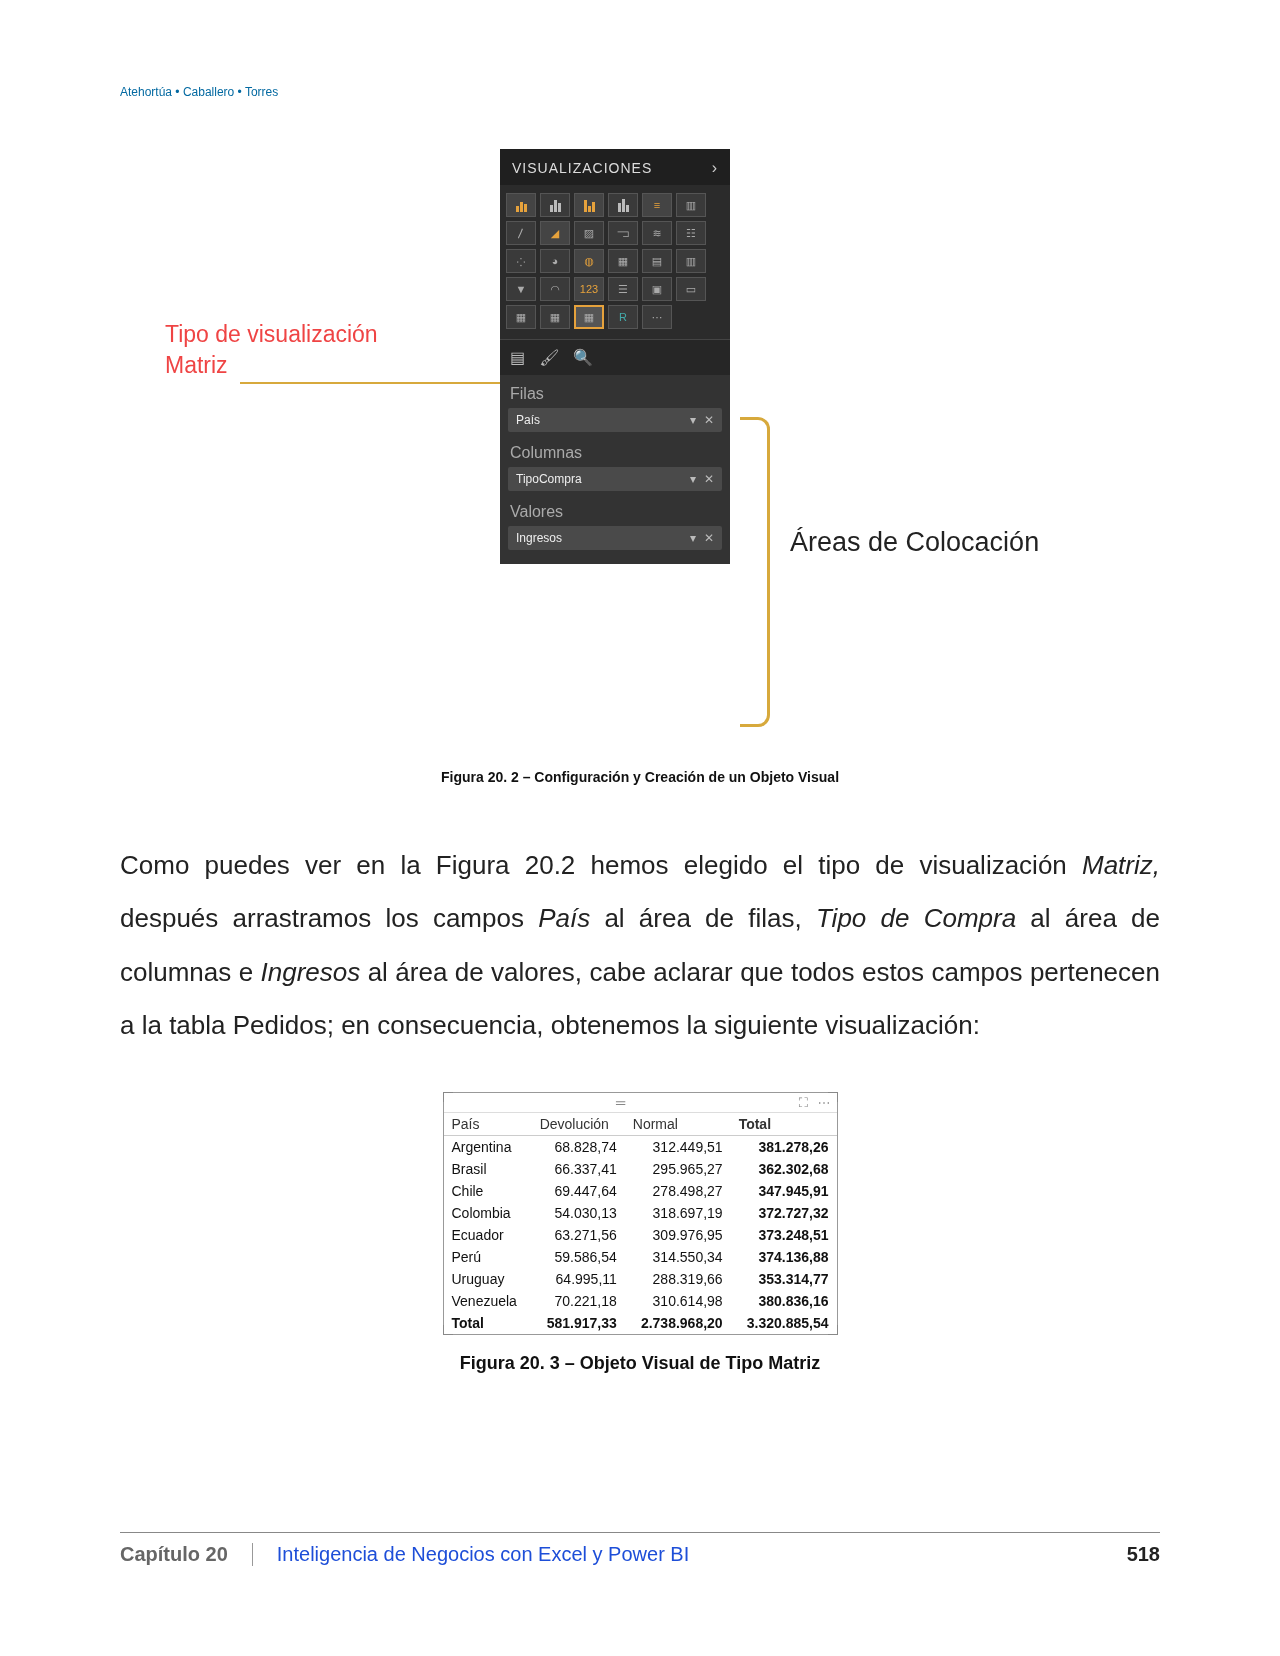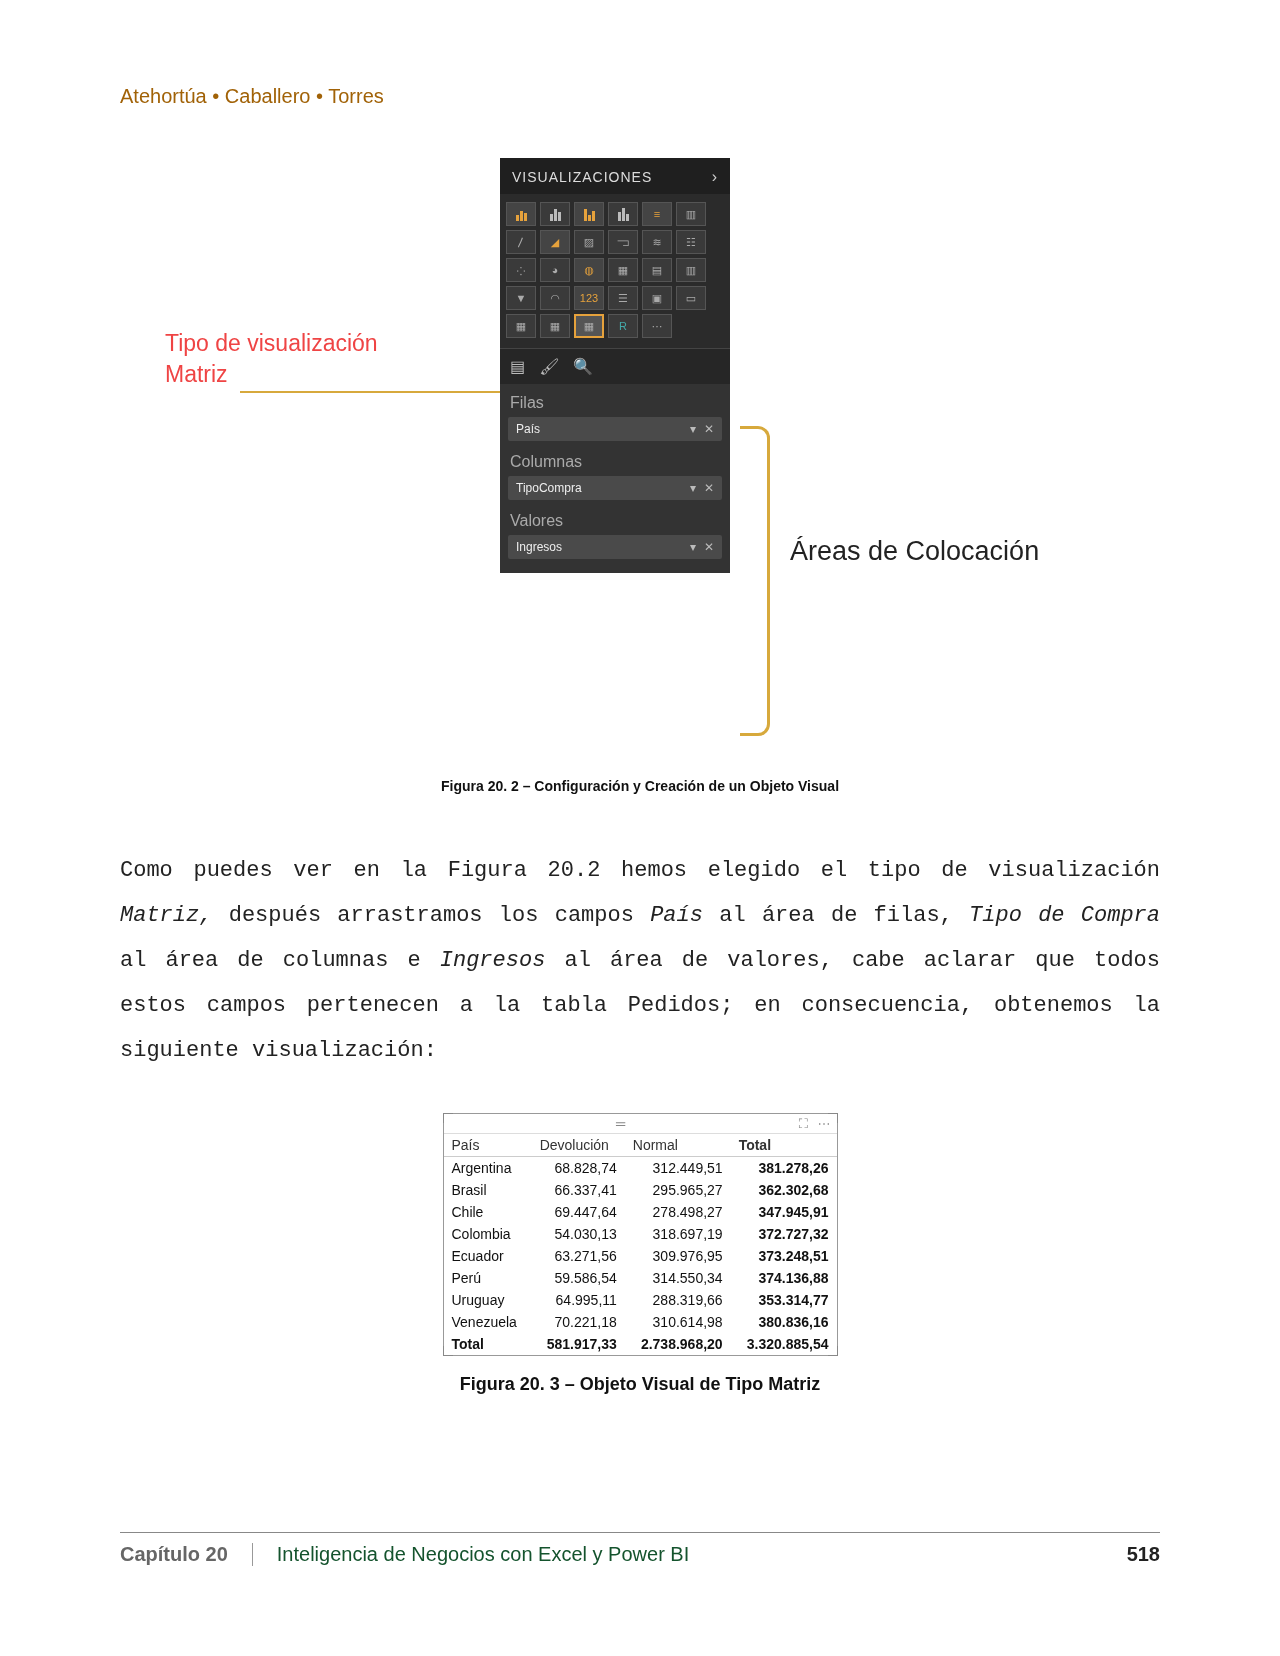--- a/index.html
+++ b/index.html
@@ -11,23 +11,23 @@
     position: relative;
     color: #111;
   }
   .page {
     padding: 85px 120px 0 120px;
     position: relative;
     height: 100%;
   }
   .header-authors {
     font-family: Arial, Helvetica, sans-serif;
-    font-size: 20px;
+    font-size: 12px;
     font-weight: 400;
-    color: #a16207;
+    color: #0369a1;
     margin-bottom: 50px;
   }
 
   
   .fig202-wrap {
     position: relative;
     width: 100%;
     height: 600px;
     margin-bottom: 20px;
   }
@@ -138,22 +138,22 @@
     text-align:center;
     font-family: Arial, Helvetica, sans-serif;
     font-weight: 700;
     font-size: 14px;
     margin-top: 8px;
     margin-bottom: 54px;
   }
 
   
   .para {
-    font-family: Liberation Mono, monospace;
-    font-size: 22px;
+    font-family: Liberation Sans, sans-serif;
+    font-size: 26px;
     line-height: 2.05;
     color: #222;
     text-align: justify;
     margin-bottom: 40px;
   }
   .para em { font-style: italic; }
 
   
   .matrix-box {
     width: 395px;
@@ -216,21 +216,21 @@
     color:#555;
     font-size: 20px;
   }
   .footer .chap {
     font-weight:700;
     padding-right: 24px;
     color:#666;
     border-right: 1px solid #999;
     margin-right: 24px;
   }
-  .footer .title { flex:1; color:#14532d; }
+  .footer .title { flex:1; color:#1d4ed8; }
   .footer .pnum { font-weight:700; color:#222; }
 
   
   .bars{display:flex;align-items:flex-end;gap:1px;height:14px;}
   .bars i{display:block;width:3px;background:#e6a23c;}
   .bars.gray i{background:#bbb;}
 </style>
 </head>
 <body>
 

